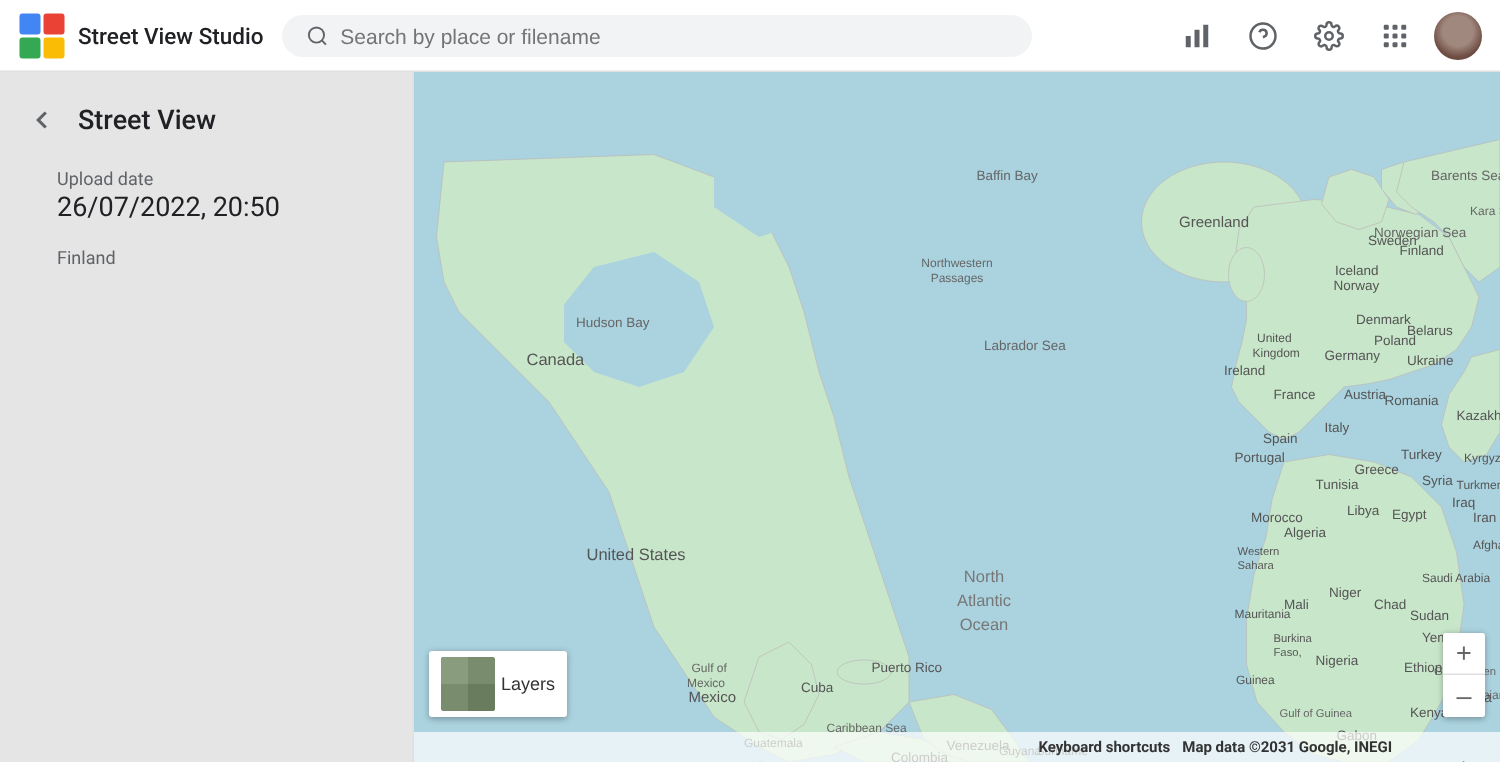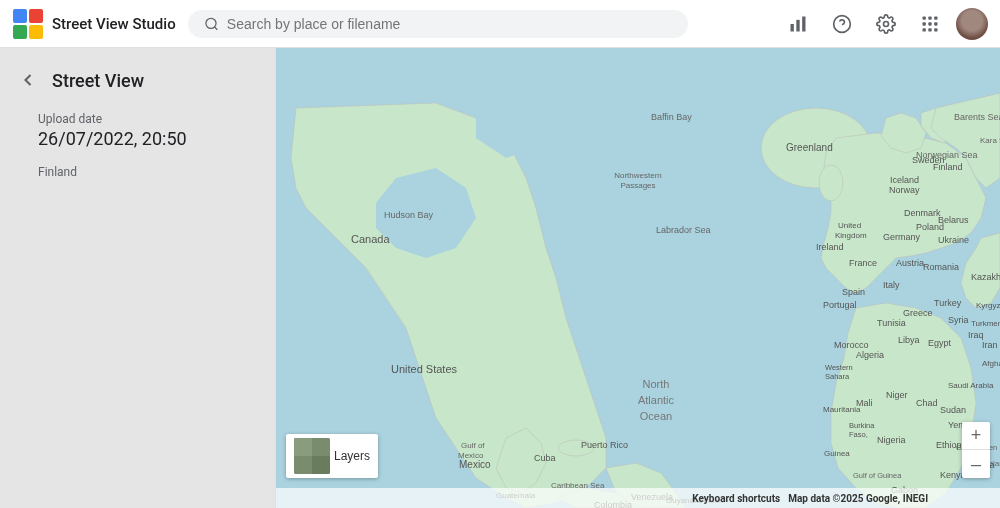--- a/index.html
+++ b/index.html
@@ -517,18 +517,18 @@
 
     
     <div class="map-zoom-controls">
       <button class="zoom-btn">+</button>
       <button class="zoom-btn">–</button>
     </div>
 
     
     <div class="map-footer">
       <span style="cursor:pointer;">Keyboard shortcuts</span>
-      <span>Map data ©2025 Google, INEGI</span>
+      <span>Map data ©2031 Google, INEGI</span>
       <span style="cursor:pointer;margin-top:29px;">Terms of Use</span>
     </div>
   </div>
 
 </div>
 
 </body></html>

